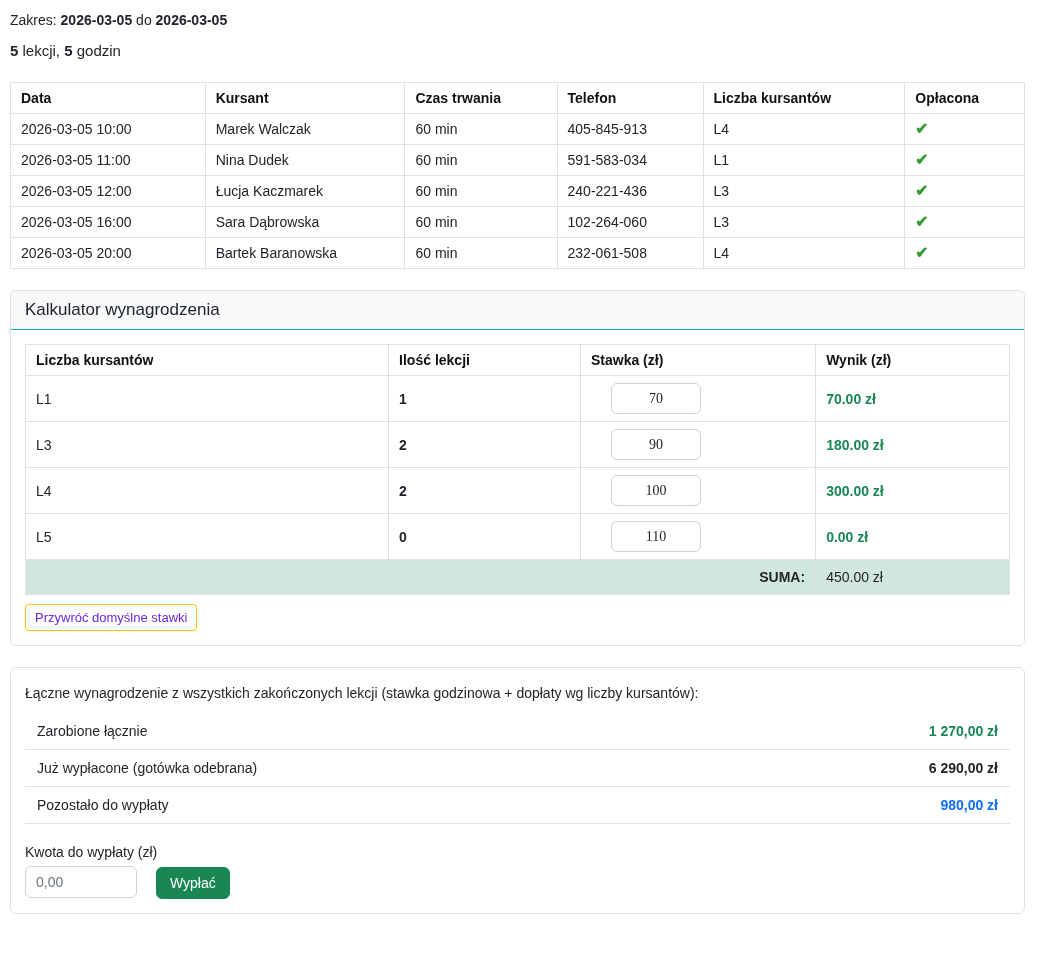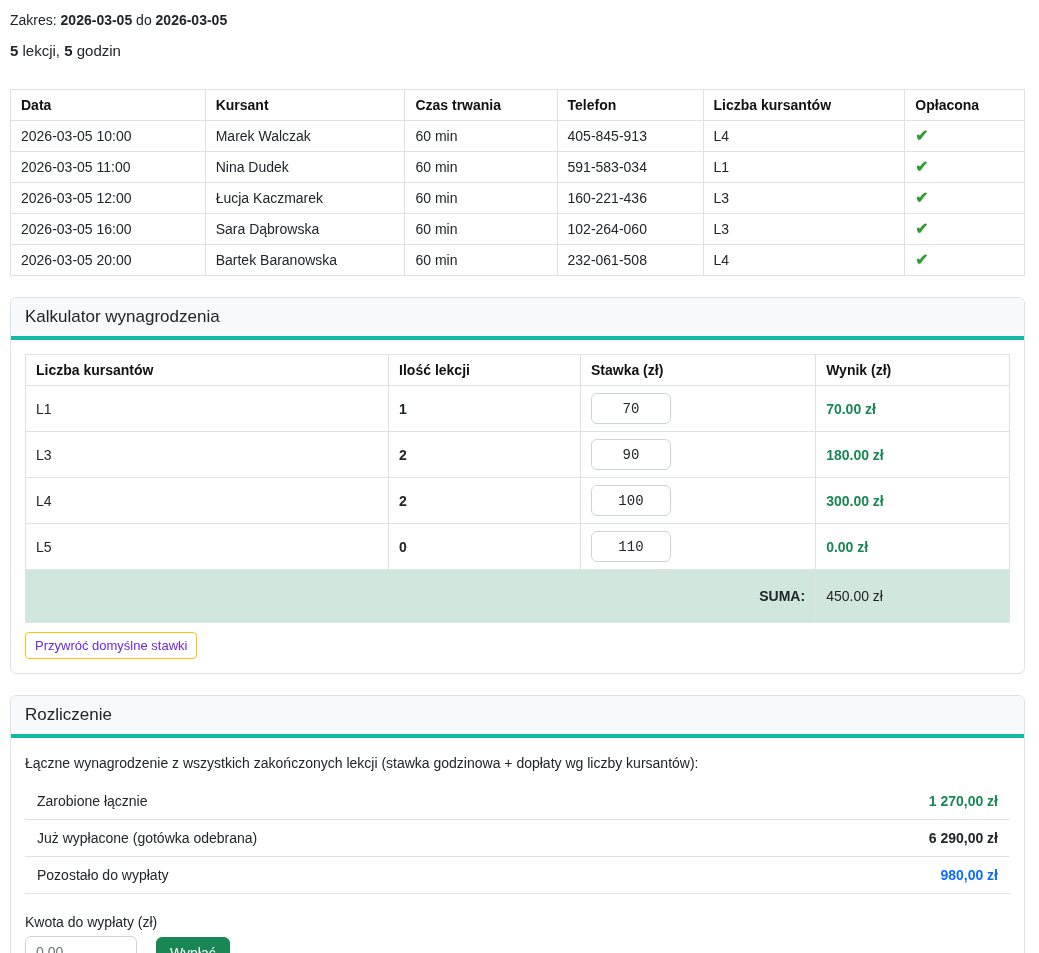--- a/index.html
+++ b/index.html
@@ -22,21 +22,21 @@
   table { border-collapse: collapse; width: 100%; background: #fff; }
   th, td {
     border: 1px solid #dee2e6;
     padding: 7px 10px;
     text-align: left;
     font-size: 14px;
     vertical-align: middle;
   }
   th { font-weight: 700; color: #111; }
 
-  .lessons-table { margin-top: 30px; padding-left: 32px; }
+  .lessons-table { margin-top: 23px; padding-left: 32px; }
   .lessons-table col.c-data   { width: 19.2%; }
   .lessons-table col.c-kursant{ width: 19.7%; }
   .lessons-table col.c-czas   { width: 15.0%; }
   .lessons-table col.c-tel    { width: 14.4%; }
   .lessons-table col.c-liczba { width: 19.9%; }
   .lessons-table col.c-opl    { width: 11.8%; }
   .check {
     color: #2e9e2e;
     font-weight: 700;
     font-size: 16px;
@@ -46,48 +46,49 @@
 
   
   .card {
     border: 1px solid #dee2e6;
     border-radius: 6px;
     margin-top: 21px;
     background: #fff;
   }
   .card-header {
     background: #f8f9fa;
-    border-bottom: 4px solid #14b8a6;
+    border-bottom: 1px solid #14b8a6;
     padding: 9px 14px;
     font-size: 17px;
     border-radius: 6px 6px 0 0;
   }
   .card-body { padding: 14px; }
 
   
   .calc-table col.c-lk  { width: 36.9%; }
   .calc-table col.c-il  { width: 19.5%; }
   .calc-table col.c-st  { width: 23.9%; }
   .calc-table col.c-wy  { width: 19.7%; }
   .calc-table td { padding: 12px 10px; }
   .calc-table td.count { font-weight: 700; }
   .calc-table td.rate-cell { padding: 7px 10px; }
   .rate-input {
-    width: 80px;
+    width: 90px;
     height: 31px;
     text-align: center;
     border: 1px solid #ced4da;
     border-radius: 6px;
     font-size: 14px;
-    font-family: Liberation Mono, monospace;
+    font-family: Liberation Serif, serif;
     color: #212529;
     outline: none;
+    margin-left: 20px;
   }
   .result { color: #198754; font-weight: 700; }
-  .suma-row td { background: #d1e7dd; padding: 18px 10px; }
+  .suma-row td { background: #d1e7dd; padding: 9px 10px; }
   .suma-label { text-align: right; font-weight: 700; }
 
   .btn-outline-warning {
     margin-top: 9px;
     background: transparent;
     border: 1px solid #ffc107;
     color: #6d28d9;
     border-radius: 4px;
     padding: 5px 9px;
     font-size: 13px;
@@ -188,21 +189,21 @@
       <td>Nina Dudek</td>
       <td>60 min</td>
       <td>591-583-034</td>
       <td>L1</td>
       <td><span class="check">✔</span></td>
     </tr>
     <tr>
       <td>2026-03-05 12:00</td>
       <td>Łucja Kaczmarek</td>
       <td>60 min</td>
-      <td>160-221-436</td>
+      <td>240-221-436</td>
       <td>L3</td>
       <td><span class="check">✔</span></td>
     </tr>
     <tr>
       <td>2026-03-05 16:00</td>
       <td>Sara Dąbrowska</td>
       <td>60 min</td>
       <td>102-264-060</td>
       <td>L3</td>
       <td><span class="check">✔</span></td>
@@ -265,21 +266,20 @@
           <td class="suma-label" colspan="3">SUMA:</td>
           <td>450.00 zł</td>
         </tr>
       </tbody>
     </table>
     <button class="btn-outline-warning">Przywróć domyślne stawki</button>
   </div>
 </div>
 
 <div class="card">
-  <div class="card-header">Rozliczenie</div>
   <div class="card-body">
     <p class="intro">Łączne wynagrodzenie z wszystkich zakończonych lekcji (stawka godzinowa + dopłaty wg liczby kursantów):</p>
     <div class="settle-list">
       <div class="settle-row">
         <span>Zarobione łącznie</span>
         <span class="settle-value val-green">1 270,00 zł</span>
       </div>
       <div class="settle-row">
         <span>Już wypłacone (gotówka odebrana)</span>
         <span class="settle-value val-dark">6 290,00 zł</span>

